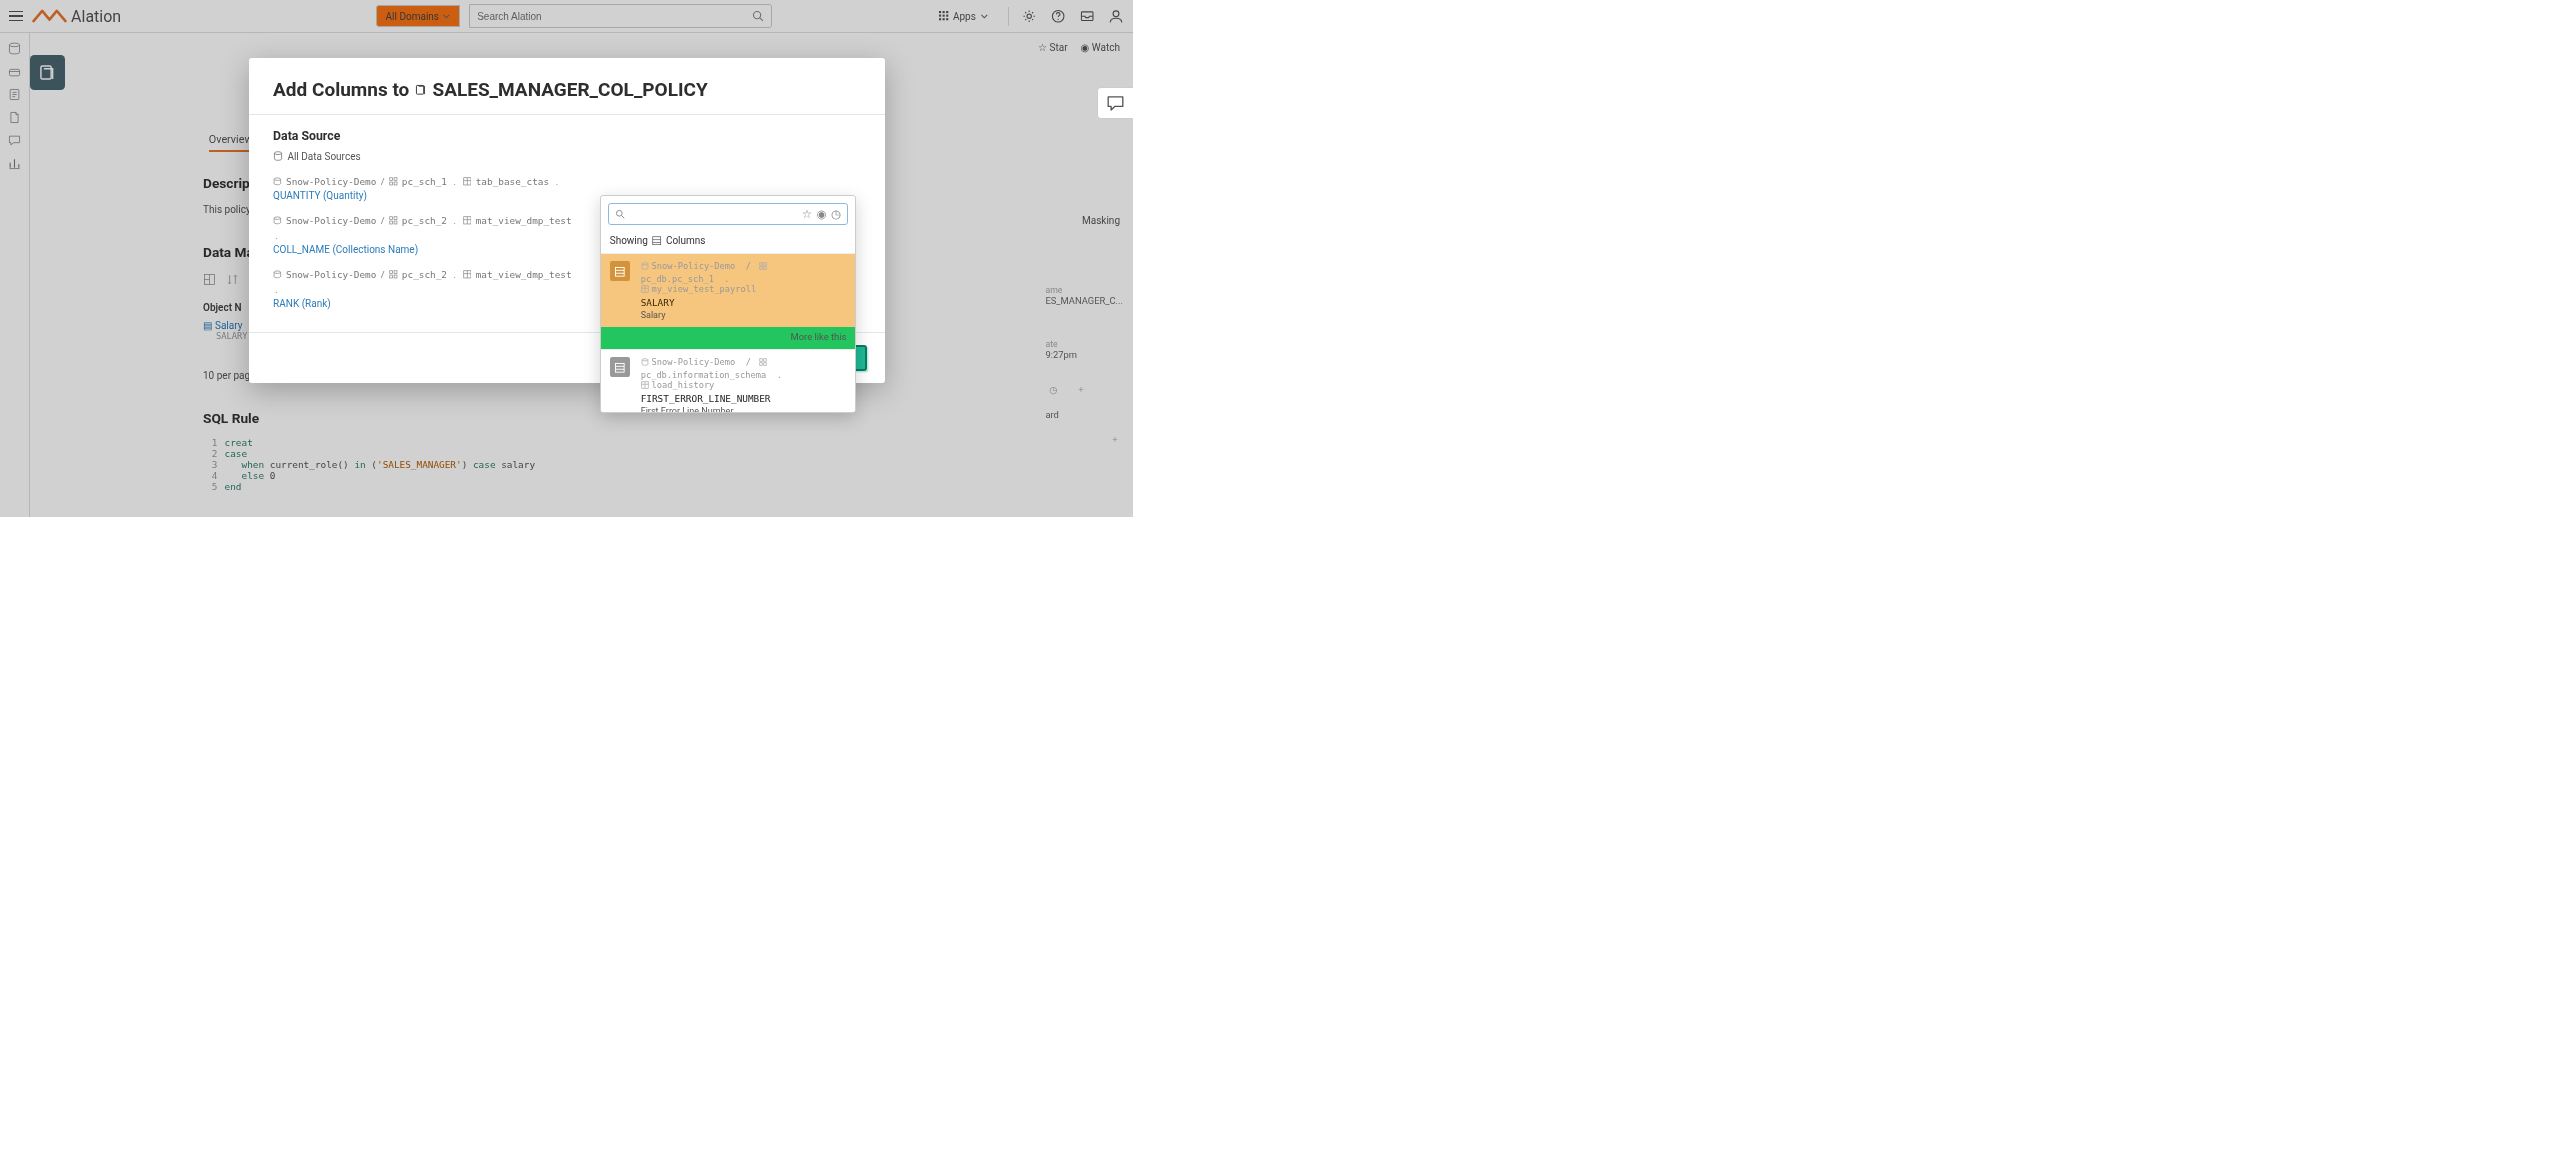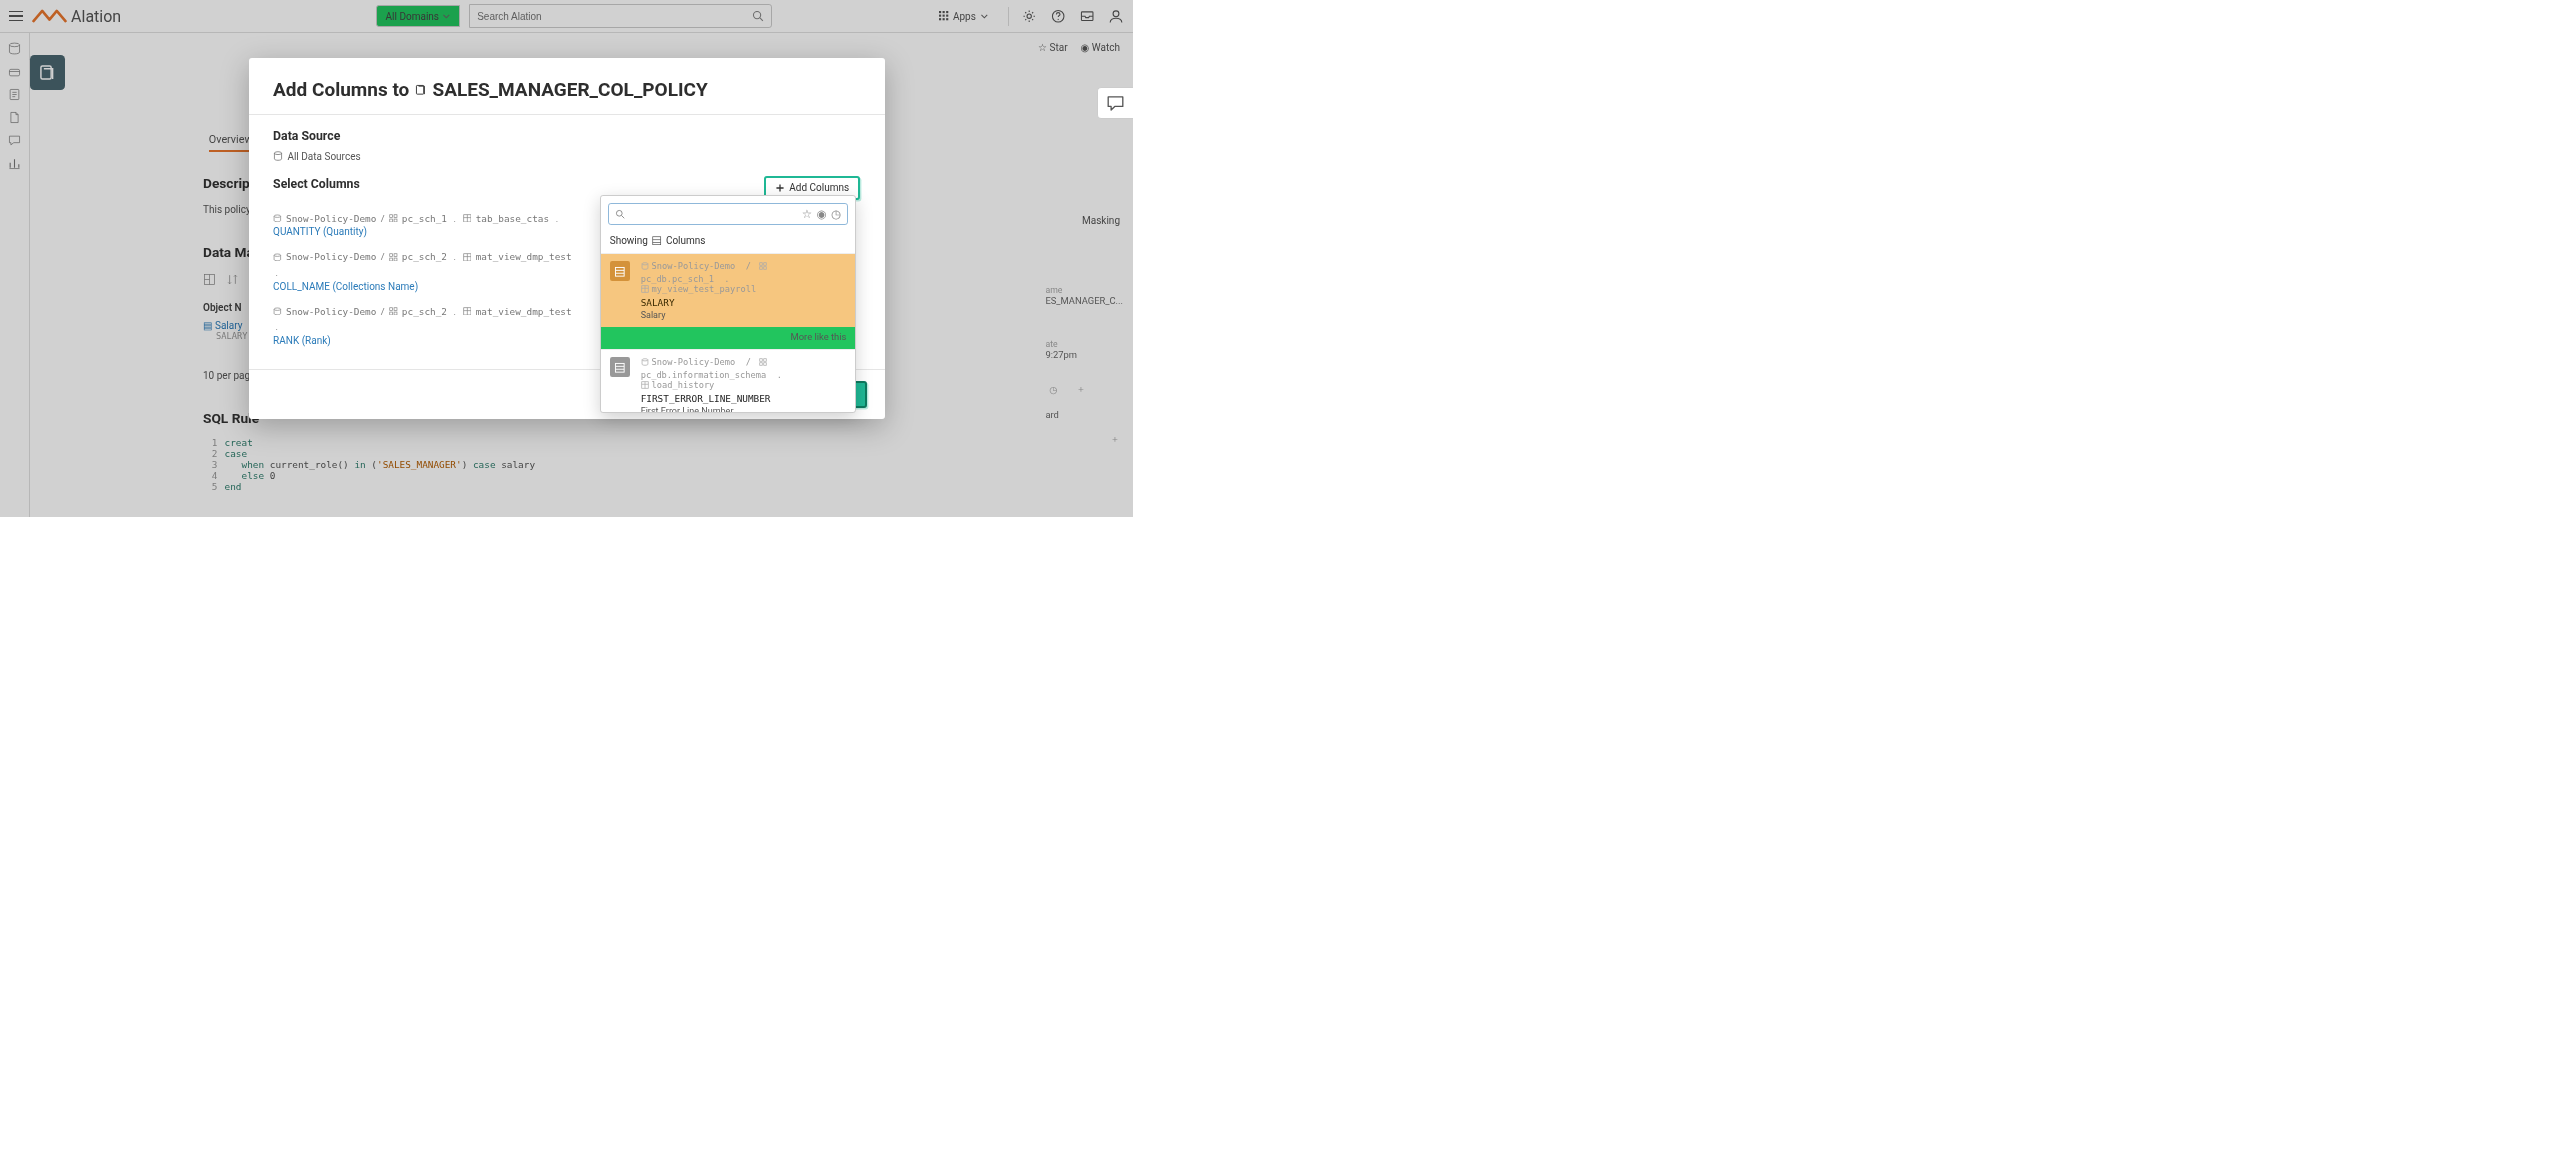--- a/index.html
+++ b/index.html
@@ -4,21 +4,21 @@
 <style>
 * { box-sizing: border-box; margin: 0; padding: 0; }
 body { font-family: -apple-system, BlinkMacSystemFont, "Segoe UI", Roboto, sans-serif; color: #2e2e2e; background: #fff; overflow: hidden; width: 1133px; height: 517px; position: relative; }
 
 
 .topbar { height: 33px; border-bottom: 0.7px solid #e0e0e0; display: flex; align-items: center; padding: 0 8.7px; gap: 8.7px; }
 .hamburger { width: 14.4px; height: 14.4px; display:flex; flex-direction:column; justify-content:space-around; cursor:pointer; }
 .hamburger span { height:1.4px; background:#555; }
 .logo { display:flex; align-items:center; gap:4.3px; color:#555; font-size:16px; font-weight:400; }
 .logo svg { }
-.domain-btn { margin-left: 246px; border:0.7px solid #ccc; border-radius:2.9px 0 0 2.9px; padding:4.3px 8.7px; font-size:10px; color:#444; background:#22c55e; display:flex; align-items:center; gap:2.9px;}
+.domain-btn { margin-left: 246px; border:0.7px solid #ccc; border-radius:2.9px 0 0 2.9px; padding:4.3px 8.7px; font-size:10px; color:#444; background:#f97316; display:flex; align-items:center; gap:2.9px;}
 .search-wrap { border:0.7px solid #ccc; border-radius:0 2.9px 2.9px 0; height:24.6px; width:303px; display:flex; align-items:center; padding:0 7.2px; color:#888; }
 .search-wrap input { border:none; outline:none; flex:1; font-size:10px; background:transparent; }
 .top-right { margin-left:auto; display:flex; align-items:center; gap:13px; color:#555; }
 .apps-btn { display:flex; align-items:center; gap:4.3px; font-size:10px; padding:2.9px 5.8px; border-radius:2.9px; }
 .divider-v { width:0.7px; height:19px; background:#ddd; }
 .icon-btn { width:16px; height:16px; color:#555; display:flex; align-items:center; justify-content:center; }
 
 
 .leftrail { position:absolute; top:33px; left:0; bottom:0; width:30px; border-right:0.7px solid #e0e0e0; display:flex; flex-direction:column; align-items:center; gap:10px; padding-top:8.7px; color:#777; }
 .leftrail .ri { width:13px; height:13px; }
@@ -289,29 +289,20 @@
   </div>
   <div class="modal-body">
     <h3>Data Source</h3>
     <div class="ds-row">
       <svg width="10" height="10" viewBox="0 0 14 14">
           <ellipse cx="7" cy="3" rx="5" ry="2" stroke="#666" fill="none"></ellipse>
           <path d="M2 3v8c0 1.1 2.2 2 5 2s5-.9 5-2V3" stroke="#666" fill="none"></path>
         </svg>
       <span>All Data Sources</span>
     </div>
-    <div class="select-cols">
-      <h3>Select Columns</h3>
-      <div class="add-cols-btn">
-        <svg width="10" height="10" viewBox="0 0 14 14">
-            <path d="M7 2v10M2 7h10" stroke="#333" stroke-width="1.8"></path>
-          </svg>
-        <span>Add Columns</span>
-      </div>
-    </div>
     <div class="col-list">
 
     <div class="col-item">
     <div class="breadcrumb">
       <svg width="8.7" height="8.7" viewBox="0 0 12 12">
               <ellipse cx="6" cy="3" rx="4.5" ry="1.7" stroke="#888" fill="none"></ellipse>
               <path d="M1.5 3v6c0 .9 2 1.7 4.5 1.7s4.5-.8 4.5-1.7V3" stroke="#888" fill="none"></path>
             </svg>
       <span class="mono">Snow-Policy-Demo</span> /
       <svg width="8.7" height="8.7" viewBox="0 0 12 12">

